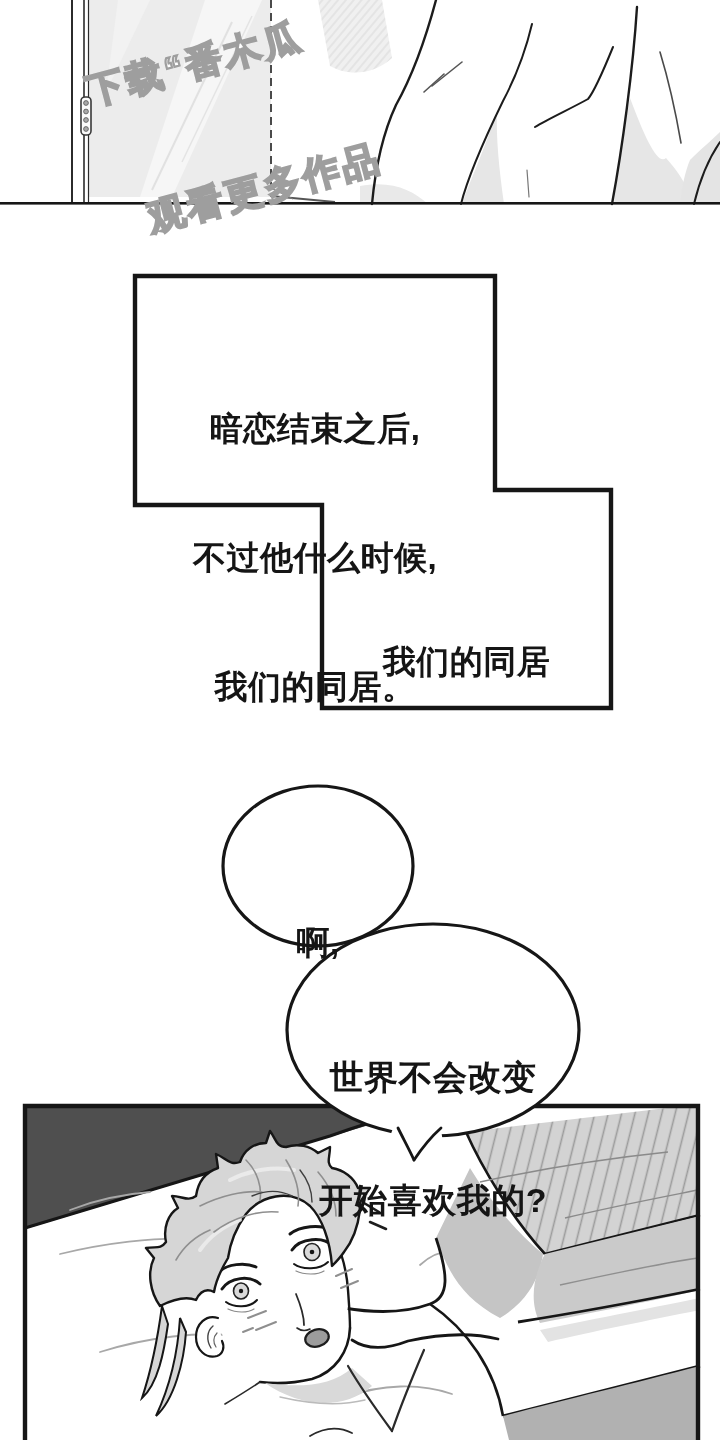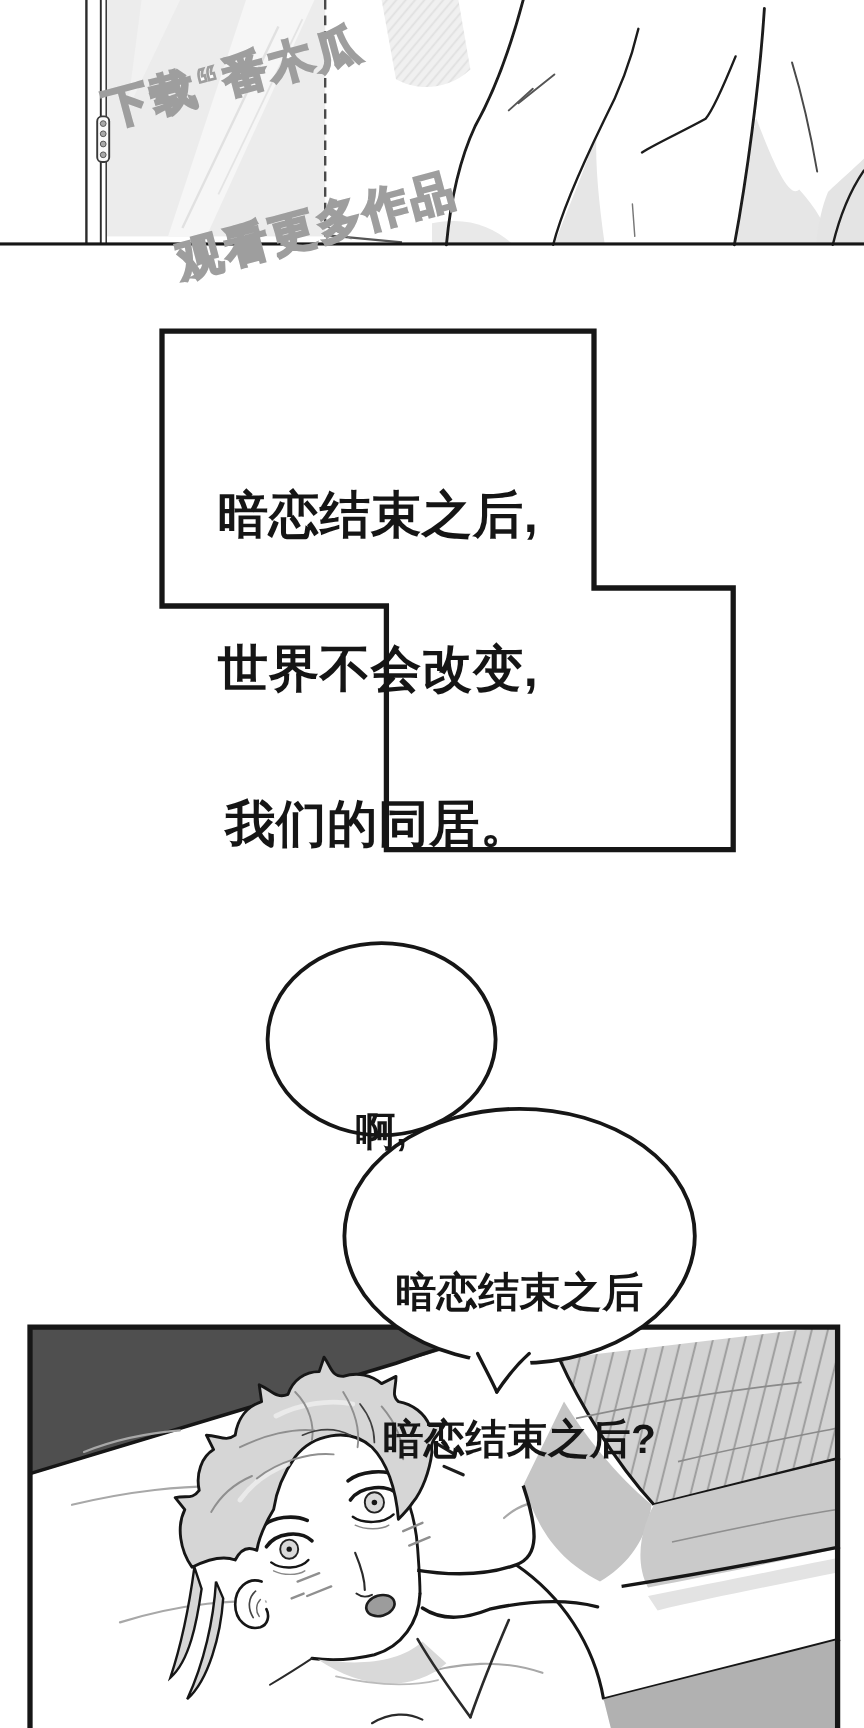--- a/index.html
+++ b/index.html
@@ -6,21 +6,21 @@
   #page{
     position:relative;width:720px;height:1440px;margin:0 auto;
     background:#ffffff;overflow:hidden;
     font-family:"Liberation Sans","DejaVu Sans",sans-serif;
   }
   #page svg{position:absolute;left:0;top:0;display:block;}
   .txt{
     position:absolute;color:#151515;font-weight:700;text-align:center;
     letter-spacing:.5px;white-space:pre;
   }
-  .cap{font-size:42px;line-height:43px;}
+  .cap{font-size:33px;line-height:43px;}
   .bub{font-size:33px;line-height:41px;}
   #watermark{
     position:absolute;left:58px;top:-18px;transform:rotate(-15deg);
     transform-origin:0 0;font-size:37px;font-weight:800;line-height:46px;
     letter-spacing:3px;color:#ffffff;-webkit-text-stroke:2.2px #9e9e9e;
     text-shadow:0 0 1px #b5b5b5;white-space:pre;
   }
   #watermark .wm2{margin-left:26px;}
 </style>
 </head>
@@ -210,26 +210,27 @@
     <g>
       <path d="M392,1131 Q416,1140 442,1136" stroke="#ffffff" stroke-width="10" fill="none"></path>
       <path d="M395,1124 L443,1126 L416,1164 Z" fill="#ffffff" stroke="none"></path>
       <path d="M398,1128 C404,1140 410,1151 414,1160" fill="none" stroke="#161616" stroke-width="2.8" stroke-linecap="round"></path>
       <path d="M414,1160 C422,1148 432,1136 441,1128" fill="none" stroke="#161616" stroke-width="2.8" stroke-linecap="round"></path>
     </g>
   </svg>
 
   <div class="txt cap" style="left:135px;top:321px;width:360px;">
     <div>暗恋结束之后,</div>
-    <div>世界不会改变,</div>
+    <div>不过他什么时候,</div>
     <div>我们的同居。</div>
   </div>
   <div class="txt cap" style="left:322px;top:554px;width:289px;">
+    <div>我们的同居</div>
   </div>
   <div class="txt bub" style="left:238px;top:840px;width:160px;">
     <div>啊,</div>
   </div>
   <div class="txt bub" style="left:287px;top:975px;width:292px;font-size:34px;">
-    <div>暗恋结束之后</div>
-    <div>暗恋结束之后?</div>
+    <div>世界不会改变</div>
+    <div>开始喜欢我的?</div>
   </div>
 
 </div>
 
 </body></html>

